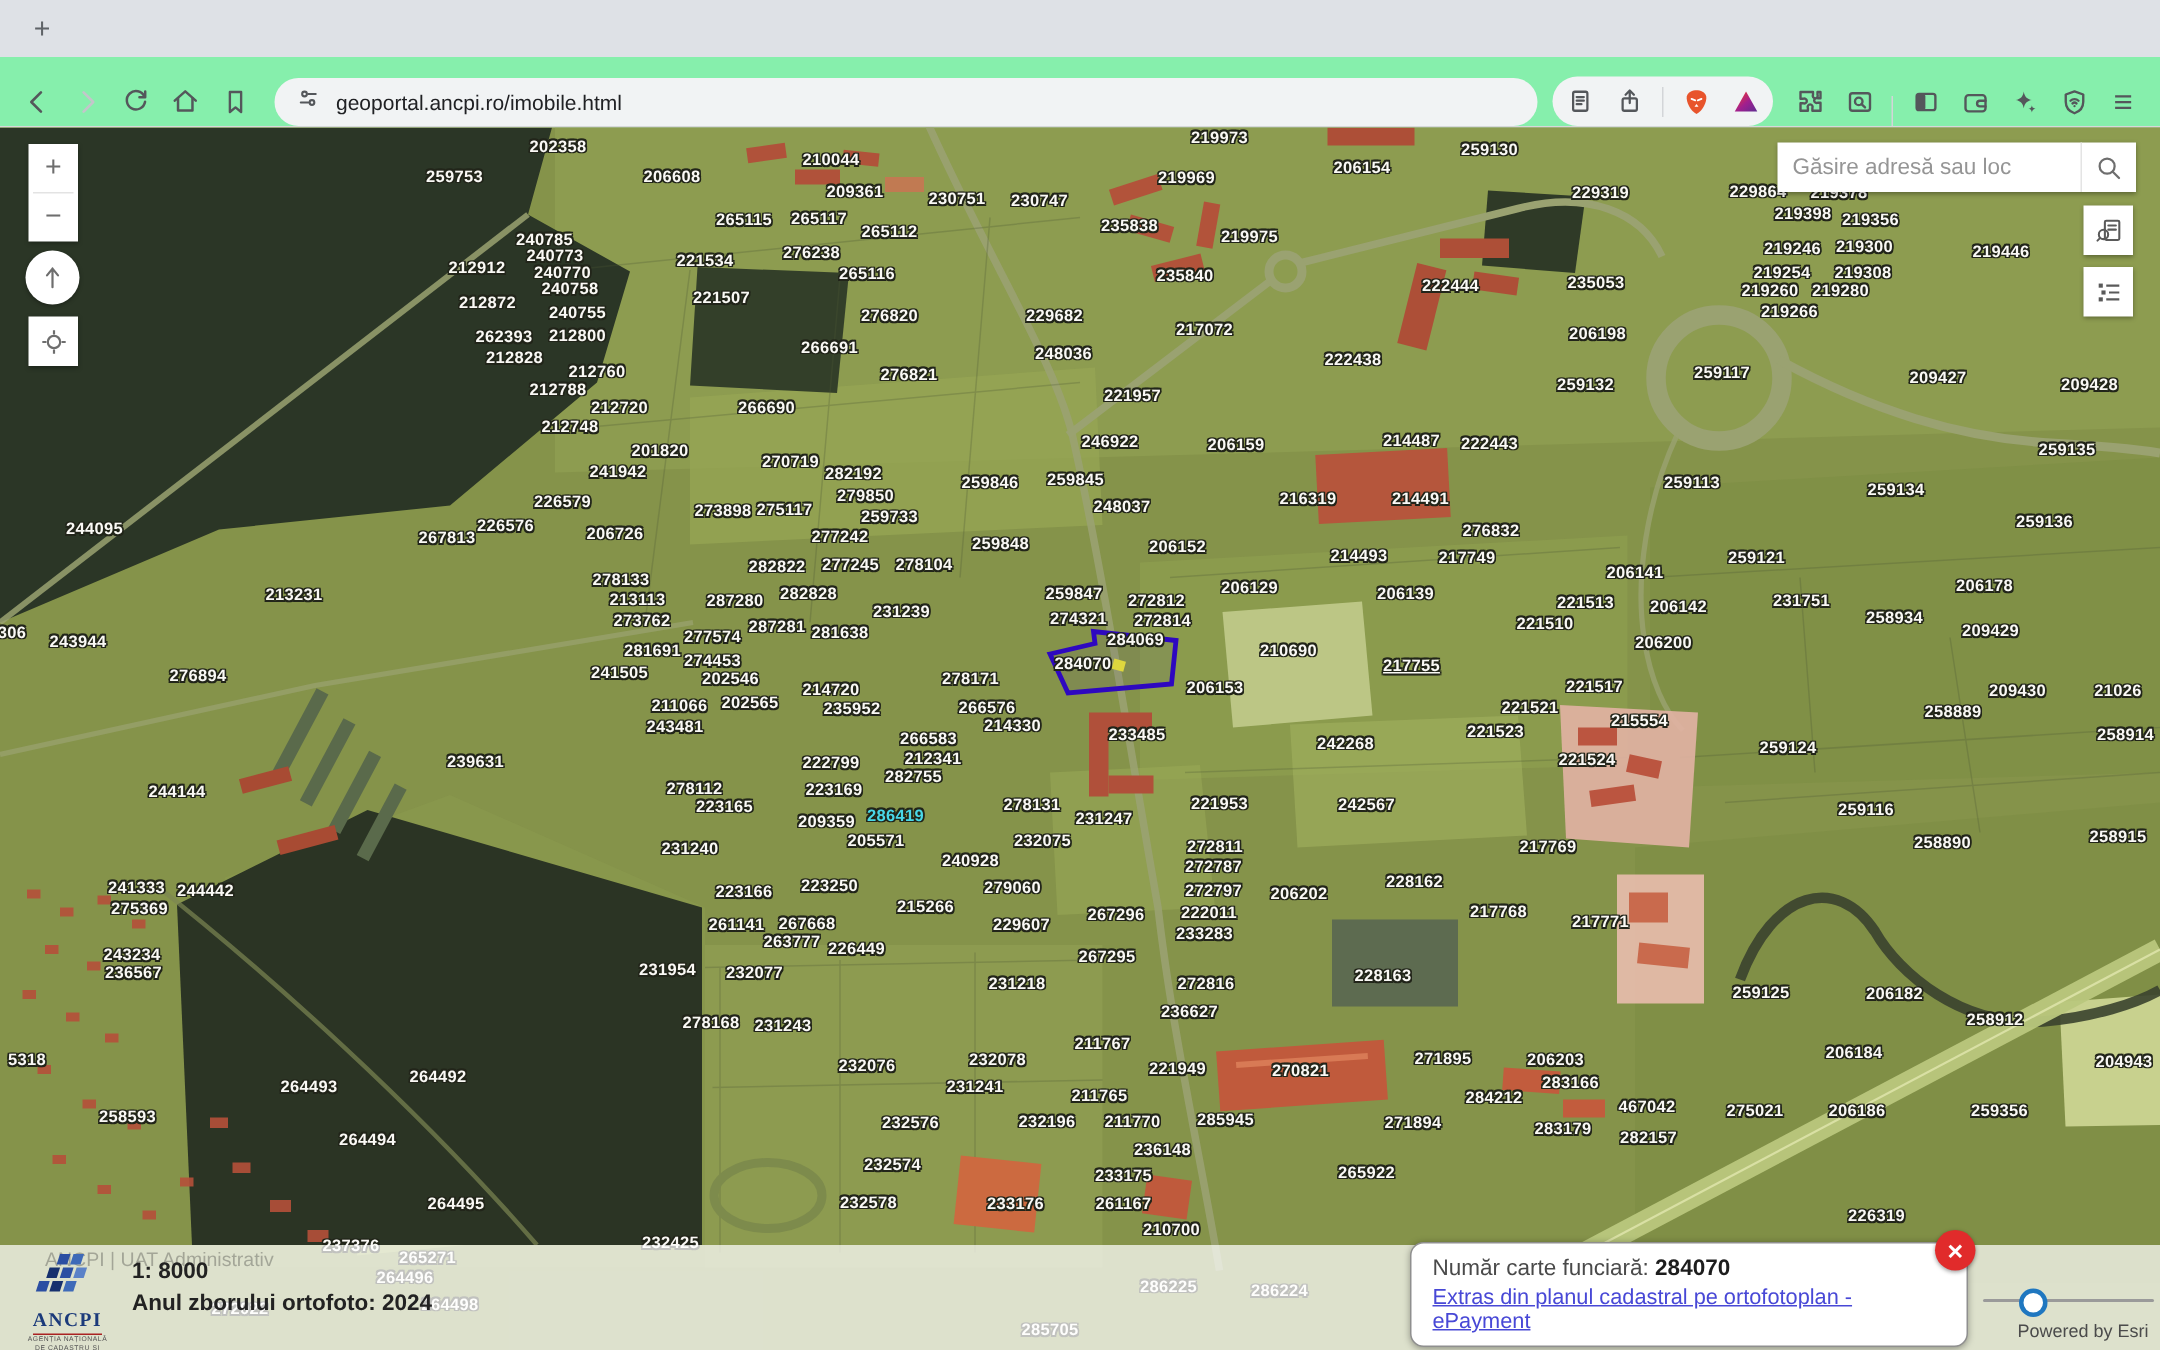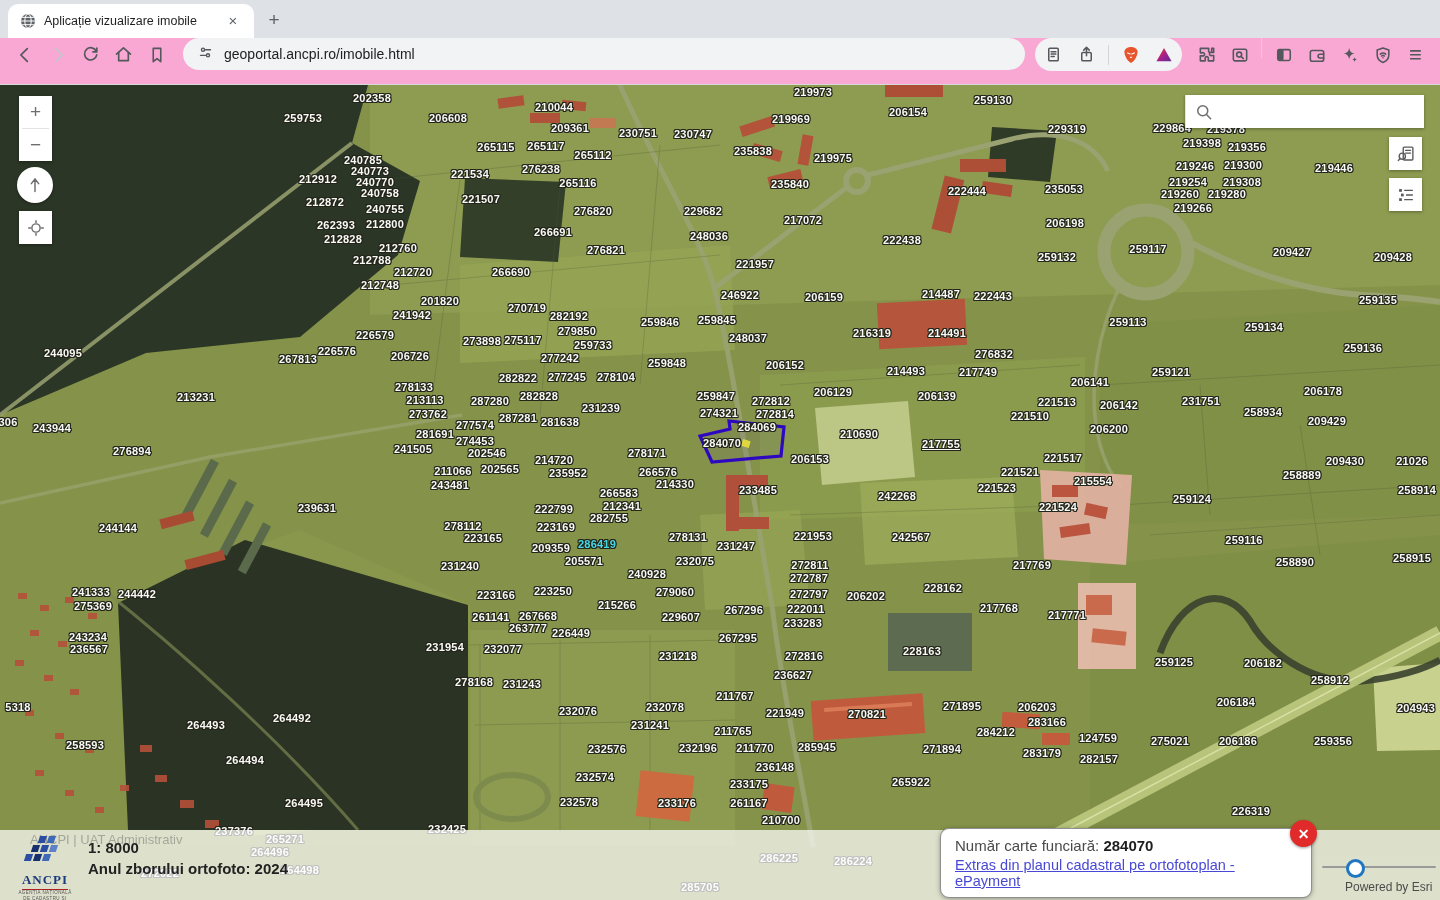--- a/index.html
+++ b/index.html
@@ -9,21 +9,21 @@
   .tab{display:flex;align-items:center;gap:8px;height:34px;padding:0 12px;width:215px;
     font-size:12.5px;color:#3c4043;flex:0 0 auto;}
   .tab .tab-title{white-space:nowrap;overflow:hidden;flex:1;
     -webkit-mask-image:linear-gradient(90deg,#000 82%,transparent);
     mask-image:linear-gradient(90deg,#000 82%,transparent);}
   .tab.active{background:#fff;border-radius:10px 10px 0 0;color:#1f1f1f;width:222px;}
   .tab.active .tab-title{-webkit-mask-image:none;mask-image:none;}
   .tab-close{font-size:15px;color:#5f6368;width:18px;height:18px;line-height:17px;text-align:center;border-radius:9px;cursor:pointer;}
   .newtab{width:28px;height:28px;margin:0 0 4px 6px;font-size:19px;color:#5f6368;display:flex;align-items:center;justify-content:center;border-radius:14px;cursor:pointer;}
   .favicon{width:16px;height:16px;flex:0 0 auto;display:flex;}
-  .toolbar{height:46px;background:#f9a8d4;display:flex;align-items:flex-start;padding:0 8px;border-bottom:1px solid #d7d8da;}
+  .toolbar{height:46px;background:#86efac;display:flex;align-items:flex-end;padding:0 8px;border-bottom:1px solid #d7d8da;}
   .tbtn{width:33px;height:33px;border-radius:17px;display:flex;align-items:center;justify-content:center;flex:0 0 auto;cursor:pointer;}
   .tbtn svg{stroke:#54575b;fill:none;stroke-width:1.9;stroke-linecap:round;stroke-linejoin:round;}
   .tbtn.disabled svg{stroke:#c3c6ca;}
   .urlbar{flex:1;height:32px;background:#f1f3f4;border-radius:16px;display:flex;align-items:center;
     padding:0 14px;gap:10px;margin:0 10px;min-width:0;cursor:text;}
   .urltext{font-size:14px;color:#202124;white-space:nowrap;}
   .pillbg{background:#f1f3f4;border-radius:17px;display:flex;align-items:center;padding:0 2px;}
   .vdiv{width:1px;height:20px;background:#d3d5d8;margin:0 5px;flex:0 0 auto;}
   .menu-glyph{font-size:22px;color:#54575b;line-height:1;}
   
@@ -71,33 +71,20 @@
   .popup-title b{color:#1d1d1d;}
   .popup-links a{display:block;font-size:14.5px;text-decoration:underline;margin-top:3px;cursor:pointer;}
   .popup-close{position:absolute;left:1290px;top:735px;width:27px;height:27px;border-radius:50%;
     background:#e12b2b;color:#fff;display:flex;align-items:center;justify-content:center;
     font-size:14px;font-weight:bold;z-index:31;box-shadow:0 1px 3px rgba(0,0,0,.4);cursor:pointer;}
 </style>
 </head>
 <body>
 
 <div class="tabstrip">
-  <div class="tab active">
-    <span class="favicon">
-      <svg width="16" height="16">
-          <circle cx="8" cy="8" r="7" fill="#5f6368"></circle>
-        <g stroke="#fff" stroke-width="1" fill="none">
-            <ellipse cx="8" cy="8" rx="3.2" ry="7"></ellipse>
-        <path d="M1,8 h14 M2.2,4.3 h11.6 M2.2,11.7 h11.6"></path>
-          </g>
-        </svg>
-    </span>
-    <span class="tab-title">Aplicație vizualizare imobile</span>
-    <span class="tab-close">×</span>
-  </div>
   <div class="newtab">+</div>
 </div>
 
 <div class="toolbar">
   <div class="tbtn">
     <svg width="22" height="22" viewBox="0 0 24 24">
         <path d="M14.5,5 L7.5,12 L14.5,19"></path>
       </svg>
     </div>
   <div class="tbtn disabled">
@@ -521,21 +508,21 @@
       <span class="plabel" style="left: 1192px; top: 414px;">259124</span>
       <span class="plabel" style="left: 1244px; top: 455px;">259116</span>
       <span class="plabel" style="left: 1295px; top: 477px;">258890</span>
       <span class="plabel" style="left: 1412px; top: 473px;">258915</span>
       <span class="plabel" style="left: 1363px; top: 263px;">259136</span>
       <span class="plabel" style="left: 1174px; top: 577px;">259125</span>
       <span class="plabel" style="left: 1263px; top: 578px;">206182</span>
       <span class="plabel" style="left: 1330px; top: 595px;">258912</span>
       <span class="plabel" style="left: 1236px; top: 617px;">206184</span>
       <span class="plabel" style="left: 1416px; top: 623px;">204943</span>
-      <span class="plabel" style="left: 1098px; top: 653px;">124759</span>
+      <span class="plabel" style="left: 1098px; top: 653px;">467042</span>
       <span class="plabel" style="left: 1170px; top: 656px;">275021</span>
       <span class="plabel" style="left: 1238px; top: 656px;">206186</span>
       <span class="plabel" style="left: 1333px; top: 656px;">259356</span>
       <span class="plabel" style="left: 1099px; top: 674px;">282157</span>
       <span class="plabel" style="left: 1251px; top: 726px;">226319</span>
       <span class="plabel" style="left: 91px; top: 507px;">241333</span>
       <span class="plabel" style="left: 137px; top: 509px;">244442</span>
       <span class="plabel" style="left: 93px; top: 521px;">275369</span>
       <span class="plabel" style="left: 88px; top: 552px;">243234</span>
       <span class="plabel" style="left: 89px; top: 564px;">236567</span>
@@ -618,20 +605,21 @@
       </svg>
   </div>
   <div class="mapbtn locate">
     <svg width="22" height="22" viewBox="0 0 24 24" stroke="#6e6e6e" stroke-width="1.6" fill="none">
       <circle cx="12" cy="12" r="4.5"></circle>
         <path d="M12,3.5 v3 M12,17.5 v3 M3.5,12 h3 M17.5,12 h3"></path>
       </svg>
   </div>
 
   <div class="searchbar">
+    <input value="" placeholder="Găsire adresă sau loc" style="">
     <div class="searchbtn">
       <svg width="20" height="20" viewBox="0 0 24 24" stroke="#6e6e6e" stroke-width="1.8" fill="none" stroke-linecap="round">
         <circle cx="10.5" cy="10.5" r="6"></circle>
           <path d="M15,15 L20,20"></path>
         </svg>
     </div>
   </div>
   <div class="mapbtn toolsq" style="top:52px">
     <svg width="22" height="22" viewBox="0 0 24 24" stroke="#5a5a5a" stroke-width="1.5" fill="none" stroke-linecap="round">
       <rect x="9" y="4.5" width="10.5" height="14" rx="1"></rect>

